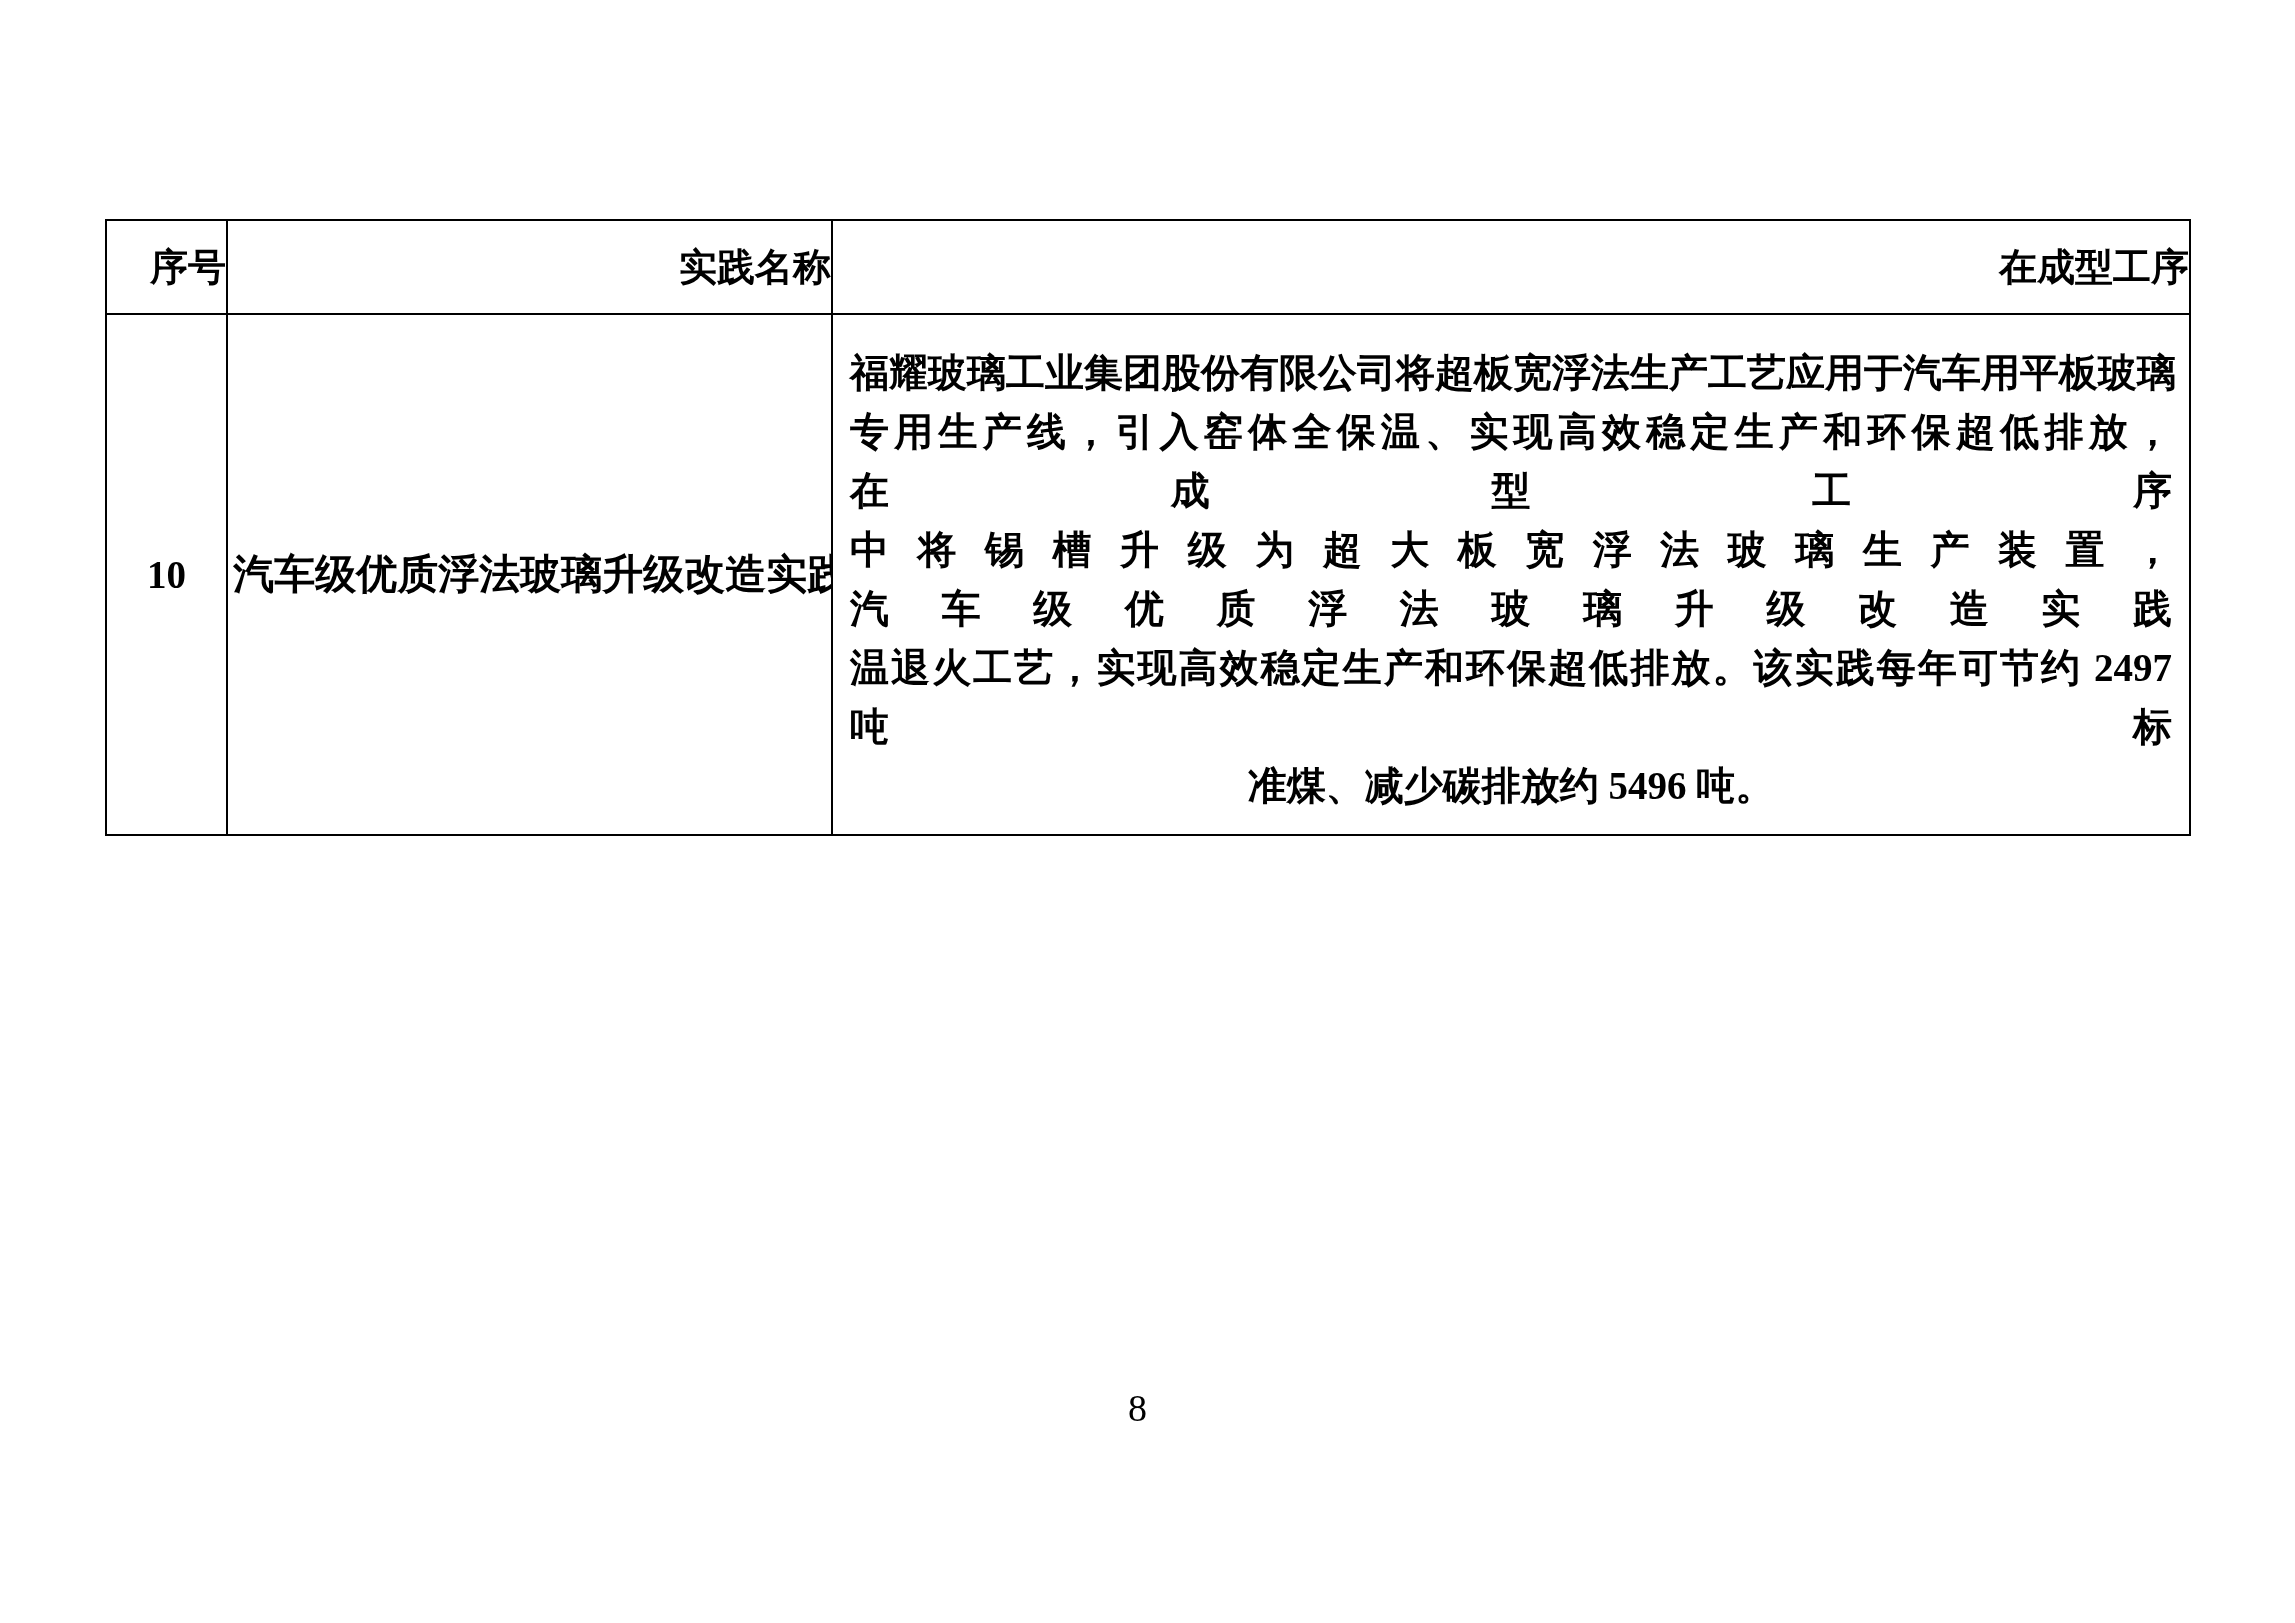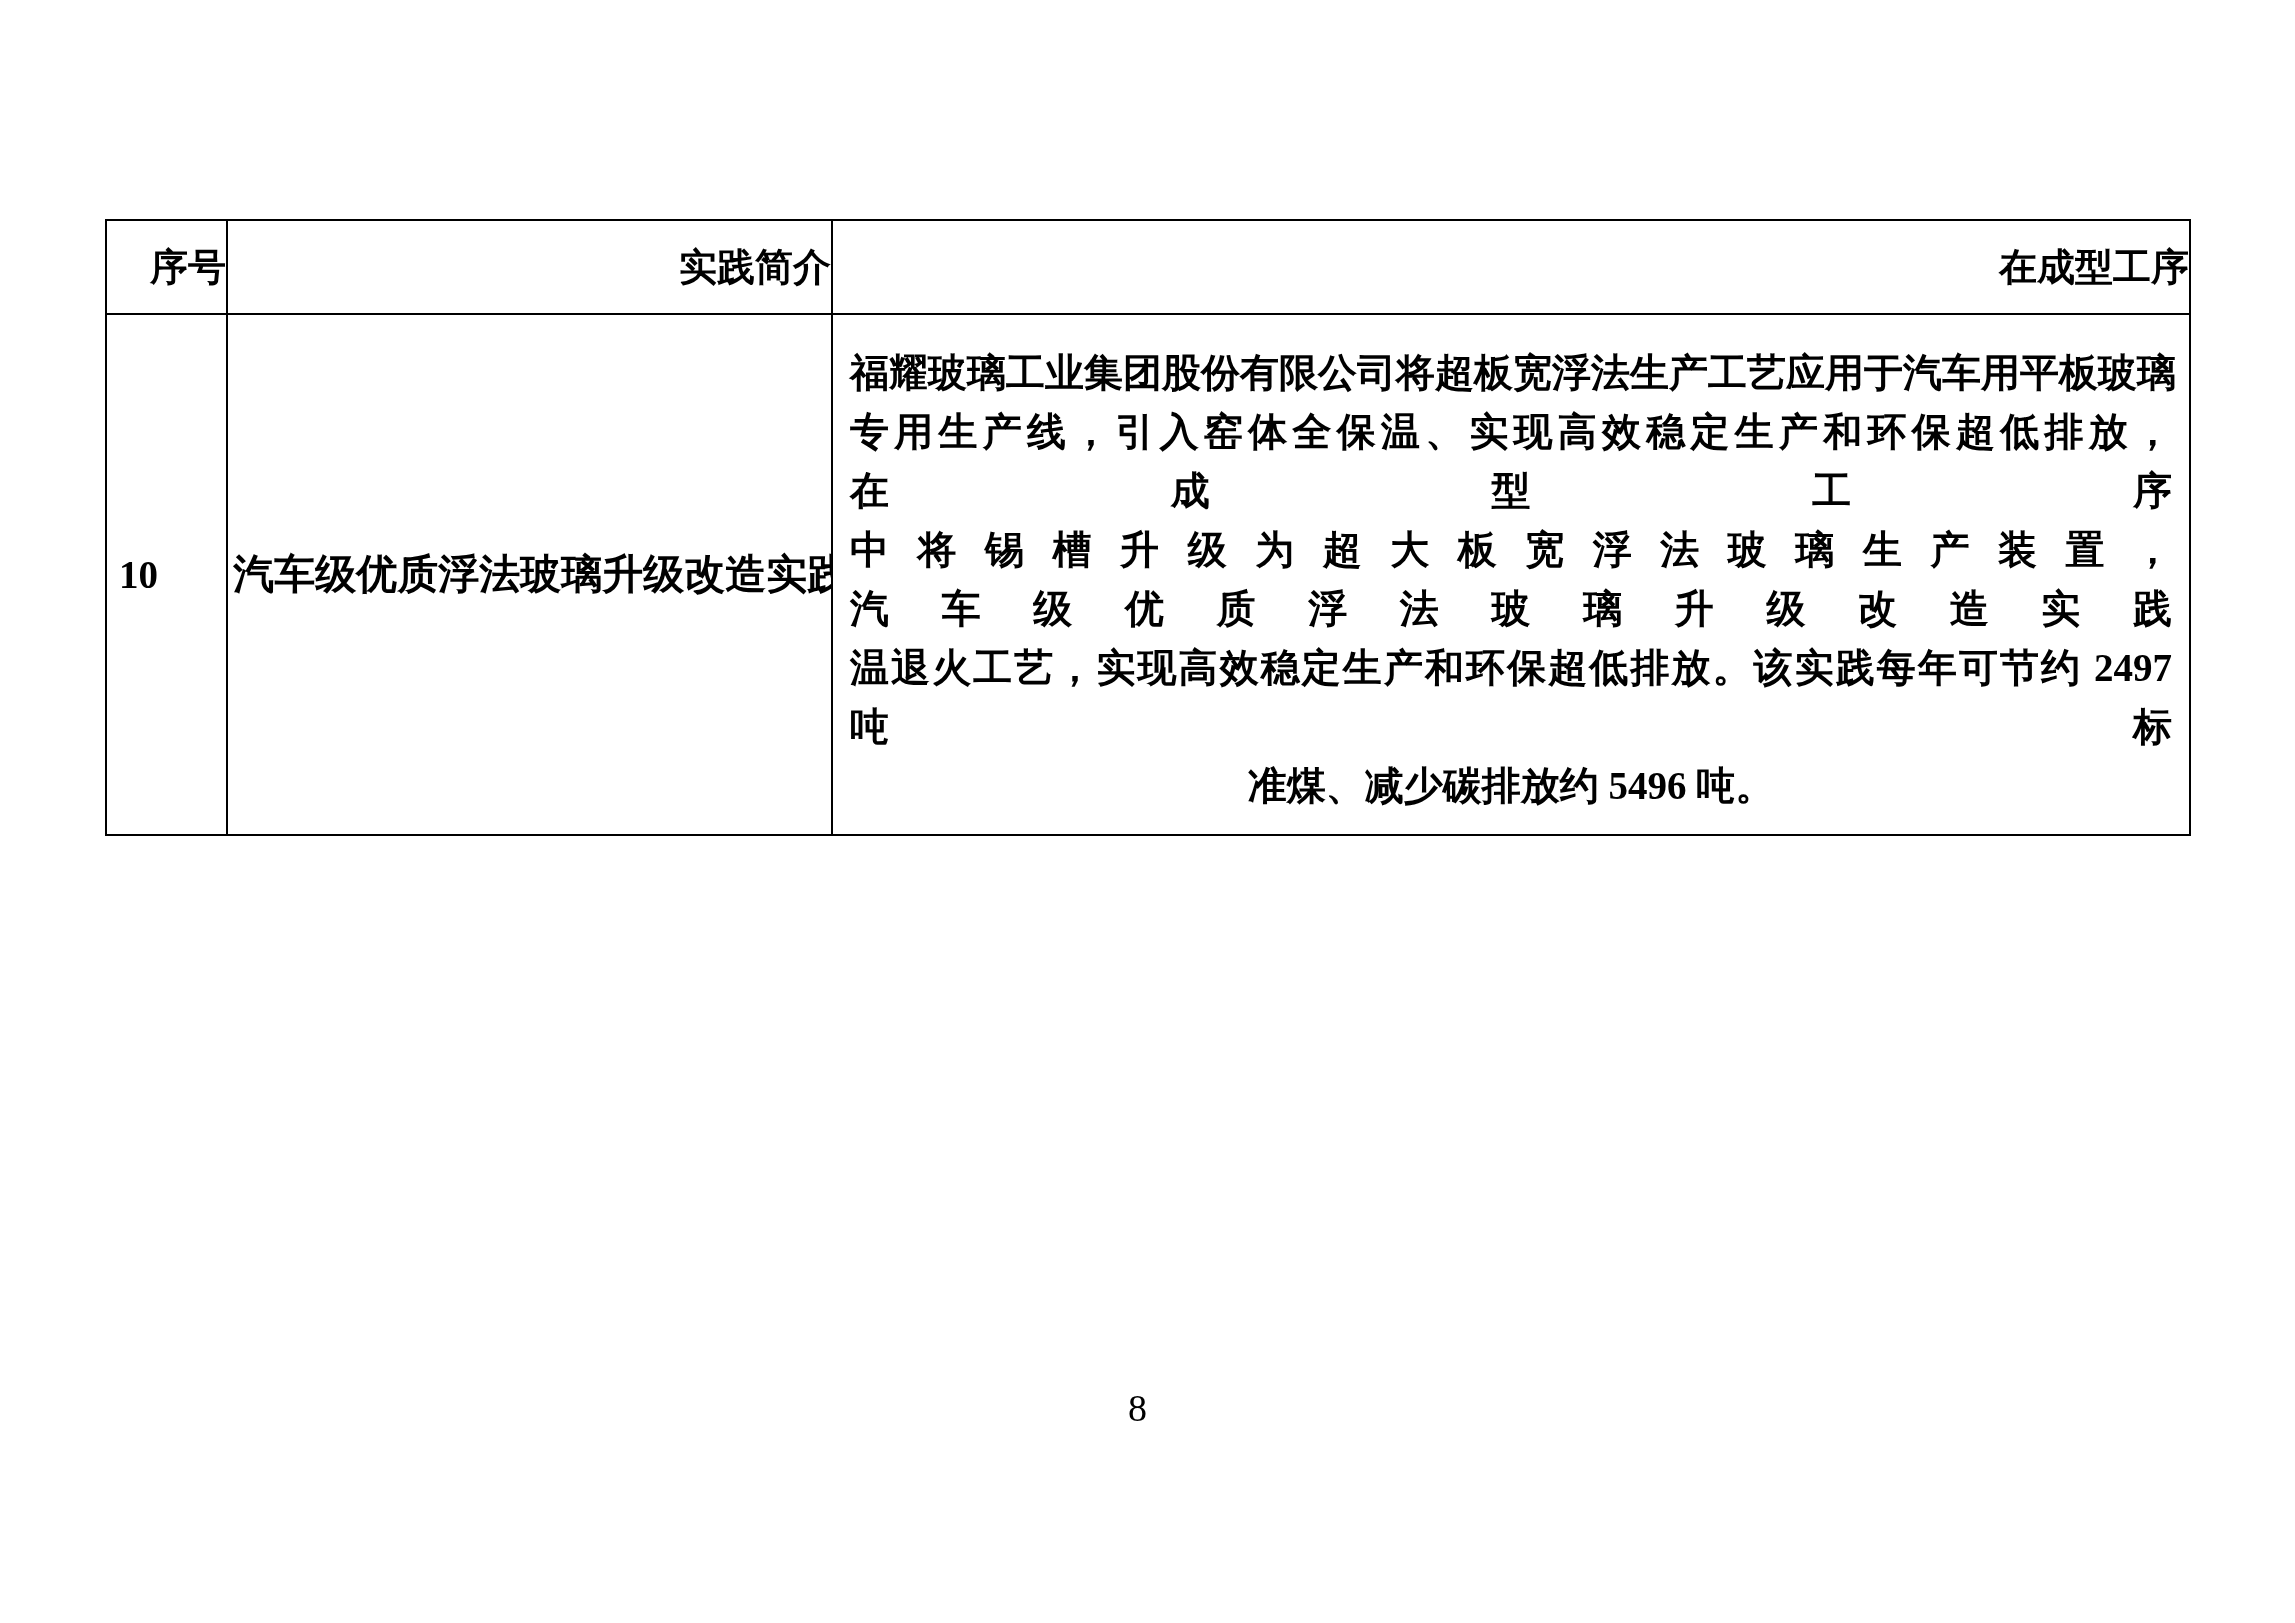--- a/index.html
+++ b/index.html
@@ -45,20 +45,21 @@
     vertical-align: middle;
     padding: 0;
   }
 
   .data-row td {
     height: 329px;
     font-weight: bold;
   }
 
   .cell-no {
+    text-align: center;
     vertical-align: middle;
     font-size: 39px;
     padding: 12px;
   }
 
   .cell-name {
     text-align: left;
     vertical-align: middle;
     font-size: 41px;
     padding: 0 5.2px;
@@ -103,21 +104,21 @@
 
   <table class="doc-table">
     <colgroup>
       <col class="col-no">
       <col class="col-name">
       <col class="col-intro">
     </colgroup>
     <thead>
       <tr class="header-row">
         <th>序号</th>
-        <th>实践简介</th>
+        <th>实践名称</th>
         <th>在成型工序</th>
       </tr>
     </thead>
     <tbody>
       <tr class="data-row">
         <td class="cell-no">10</td>
         <td class="cell-name">汽车级优质浮法玻璃升级改造实践</td>
         <td class="cell-intro">
           <div class="intro-line jl">福耀玻璃工业集团股份有限公司将超板宽浮法生产工艺应用于汽车用平板玻璃</div>
           <div class="intro-line jl">专用生产线，引入窑体全保温、实现高效稳定生产和环保超低排放，在成型工序</div>

